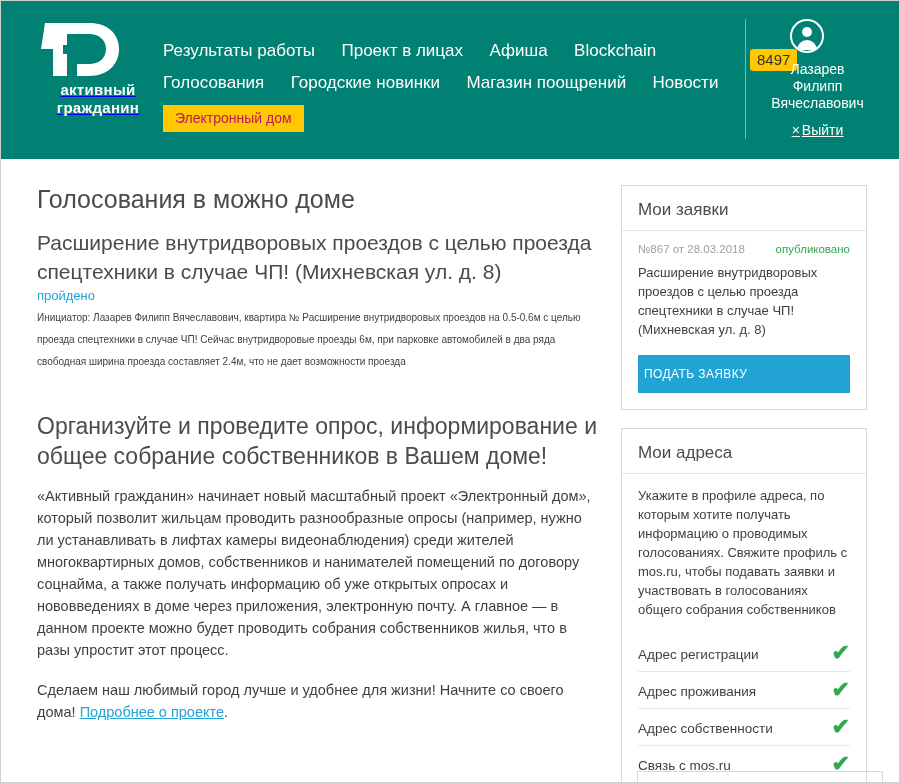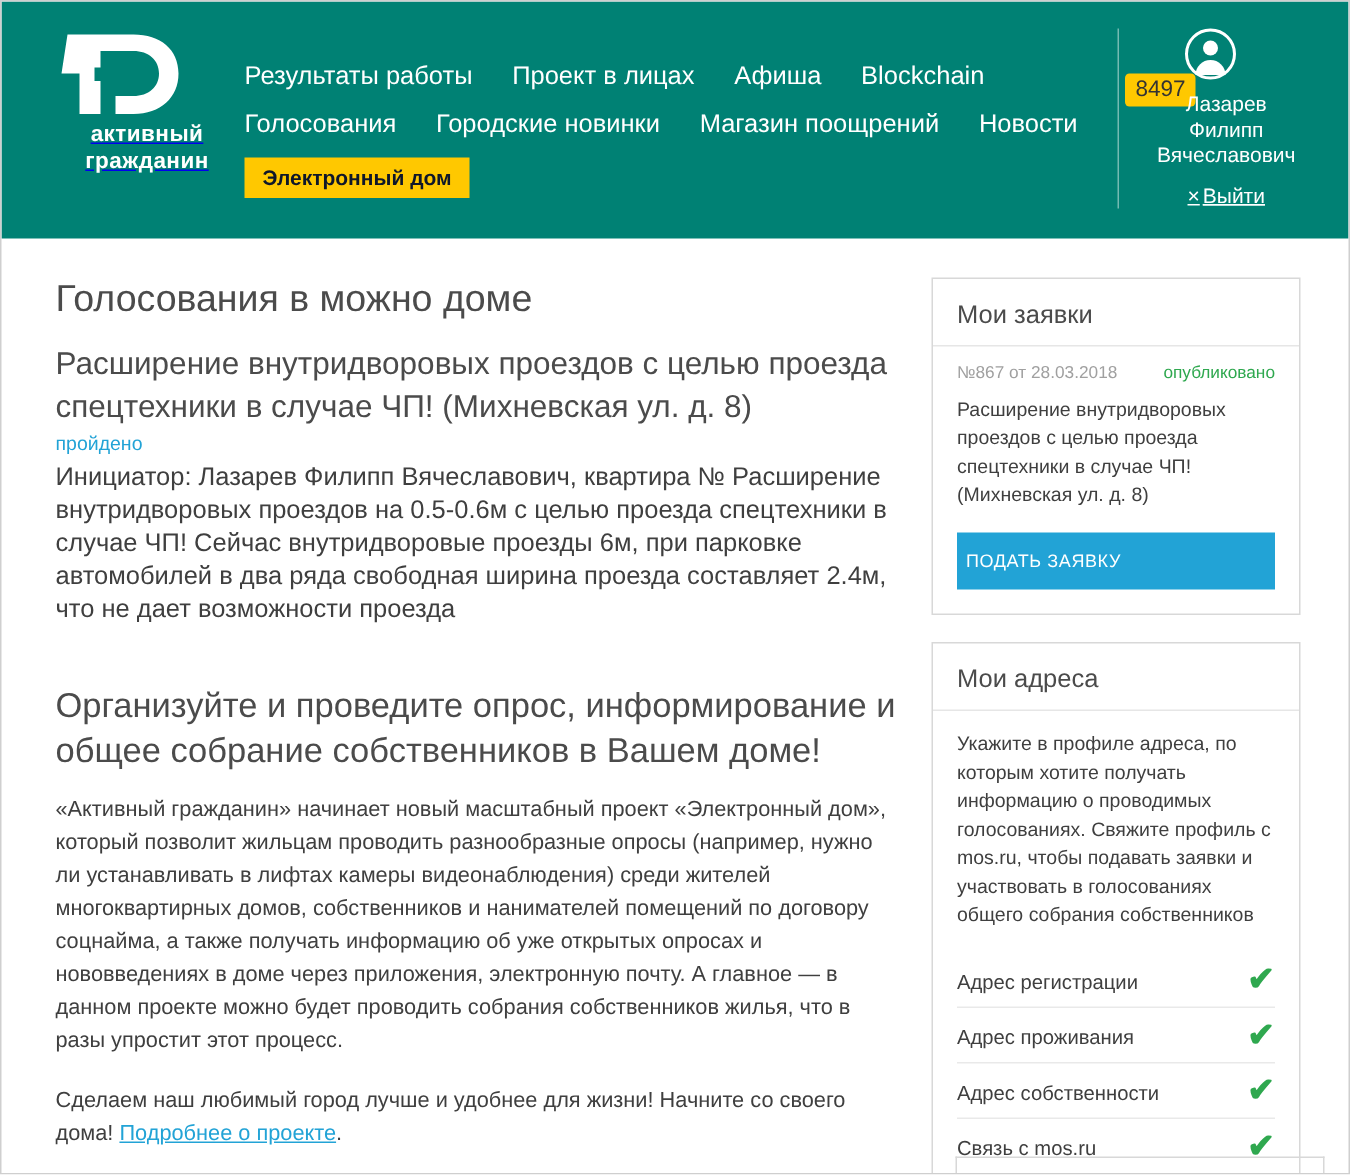--- a/index.html
+++ b/index.html
@@ -70,27 +70,26 @@
     background: #ffc800;
     color: #333;
     font-size: 15px;
     padding: 2px 7px 3px 7px;
     border-radius: 3px;
     font-weight: normal;
   }
   .badge-yellow {
     display: inline-block;
     background: #ffc800;
-    color: #0f172a;
+    color: #be185d;
     font-size: 14px;
     padding: 5px 12px 6px 12px;
     border-radius: 0;
     margin-top: 6px;
     white-space: nowrap;
-    font-weight: bold;
   }
   .user-block {
     position: absolute;
     right: 22px;
     top: 18px;
     width: 132px;
     color: #fff;
     text-align: left;
     border-left: 1px solid rgba(255,255,255,.45);
     padding-left: 12px;
@@ -154,21 +153,21 @@
     color: #4b4b4b;
     line-height: 29px;
     margin: 0 0 2px 0;
   }
   .status-passed {
     color: #22a3d6;
     font-size: 13px;
     margin-bottom: 4px;
   }
   .vote-desc {
-    font-size: 17px;
+    font-size: 10px;
     line-height: 22px;
     color: #3f3f3f;
     margin: 0;
   }
 
   h2.promo-title {
     font-size: 23px;
     font-weight: normal;
     color: #4b4b4b;
     line-height: 30px;

